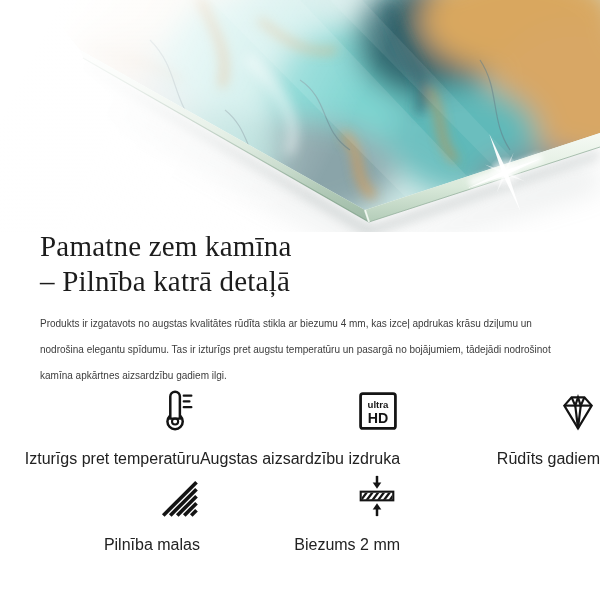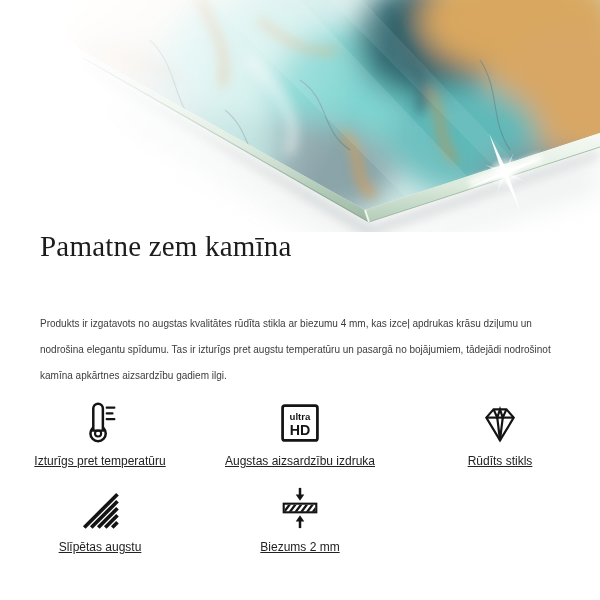--- a/index.html
+++ b/index.html
@@ -17,23 +17,23 @@
     letter-spacing:.2px;
   }
   .desc{
     position:absolute;top:311px;left:40px;width:534px;margin:0;
     font-size:10px;line-height:26px;color:#3c3c3c;
   }
   .features{
     position:absolute;top:398px;left:0;width:600px;
     display:grid;grid-template-columns:repeat(3,1fr);row-gap:16px;
   }
-  .feature{display:flex;flex-direction:column;align-items:center;justify-content:flex-end;height:70px;}
+  .feature{display:flex;flex-direction:column;align-items:flex-end;justify-content:flex-end;height:70px;}
   .icon-wrap{height:48px;display:flex;align-items:flex-end;justify-content:center;}
-  .feature-label{margin-top:9px;font-size:12px;color:#222;white-space:nowrap;text-decoration:underline;}
+  .feature-label{margin-top:17px;font-size:16px;color:#222;white-space:nowrap;}
   .icon-wrap svg{display:block;}
   .hd-text{font-family:"Liberation Sans",sans-serif;fill:#141414;}
 </style>
 </head>
 <body>
 
 <div class="page">
 
   <div class="hero">
     <svg width="600" height="232" viewBox="0 0 600 232">
@@ -136,20 +136,21 @@
         <g transform="rotate(45 505 173)" opacity="0.55">
           <polygon points="505,151 506.6,173 505,195 503.4,173" fill="#ffffff"></polygon>
           <polygon points="483,173 505,171.4 527,173 505,174.6" fill="#ffffff"></polygon>
         </g>
       </g>
     </svg>
   </div>
 
   <h1 class="heading">
     <span>Pamatne zem kamīna</span><br>
+    <span>– Pilnība katrā detaļā</span>
   </h1>
 
   <p class="desc">Produkts ir izgatavots no augstas kvalitātes rūdīta stikla ar biezumu 4 mm, kas izceļ apdrukas krāsu dziļumu un nodrošina elegantu spīdumu. Tas ir izturīgs pret augstu temperatūru un pasargā no bojājumiem, tādejādi nodrošinot kamīna apkārtnes aizsardzību gadiem ilgi.</p>
 
   <div class="features">
 
     <div class="feature">
       <div class="icon-wrap">
         <svg width="46" height="46" viewBox="0 0 48 48" fill="none" stroke="#141414" stroke-width="2.6">
           <circle cx="22" cy="36" r="8"></circle>
@@ -180,34 +181,34 @@
     <div class="feature">
       <div class="icon-wrap">
         <svg width="44" height="42" viewBox="0 0 48 46" fill="none" stroke="#141414" stroke-width="2.4" stroke-linejoin="miter">
           <path d="M9 16 L17 7 H31 L39 16 L24 41 Z"></path>
           <line x1="9" y1="16" x2="39" y2="16"></line>
           <polyline points="17,7 21,16 24,7 27,16 31,7"></polyline>
           <line x1="21" y1="16" x2="24" y2="41"></line>
           <line x1="27" y1="16" x2="24" y2="41"></line>
         </svg>
       </div>
-      <div class="feature-label">Rūdīts stikls</div>
+      <div class="feature-label">Rūdīts gadiem</div>
     </div>
 
     <div class="feature">
       <div class="icon-wrap">
         <svg width="42" height="42" viewBox="0 0 48 48" stroke="#141414" stroke-width="4.2" stroke-linecap="butt">
           <line x1="6" y1="44" x2="44" y2="6"></line>
           <line x1="14" y1="44" x2="44" y2="14"></line>
           <line x1="22" y1="44" x2="44" y2="22"></line>
           <line x1="30" y1="44" x2="44" y2="30"></line>
           <line x1="38" y1="44" x2="44" y2="38"></line>
         </svg>
       </div>
-      <div class="feature-label">Slīpētas augstu</div>
+      <div class="feature-label">Pilnība malas</div>
     </div>
 
     <div class="feature">
       <div class="icon-wrap">
         <svg width="46" height="46" viewBox="0 0 48 48">
           <defs>
               <clipPath id="barClip">
                 <rect x="8" y="20.5" width="32" height="7.5"></rect>
               </clipPath>
             </defs>

